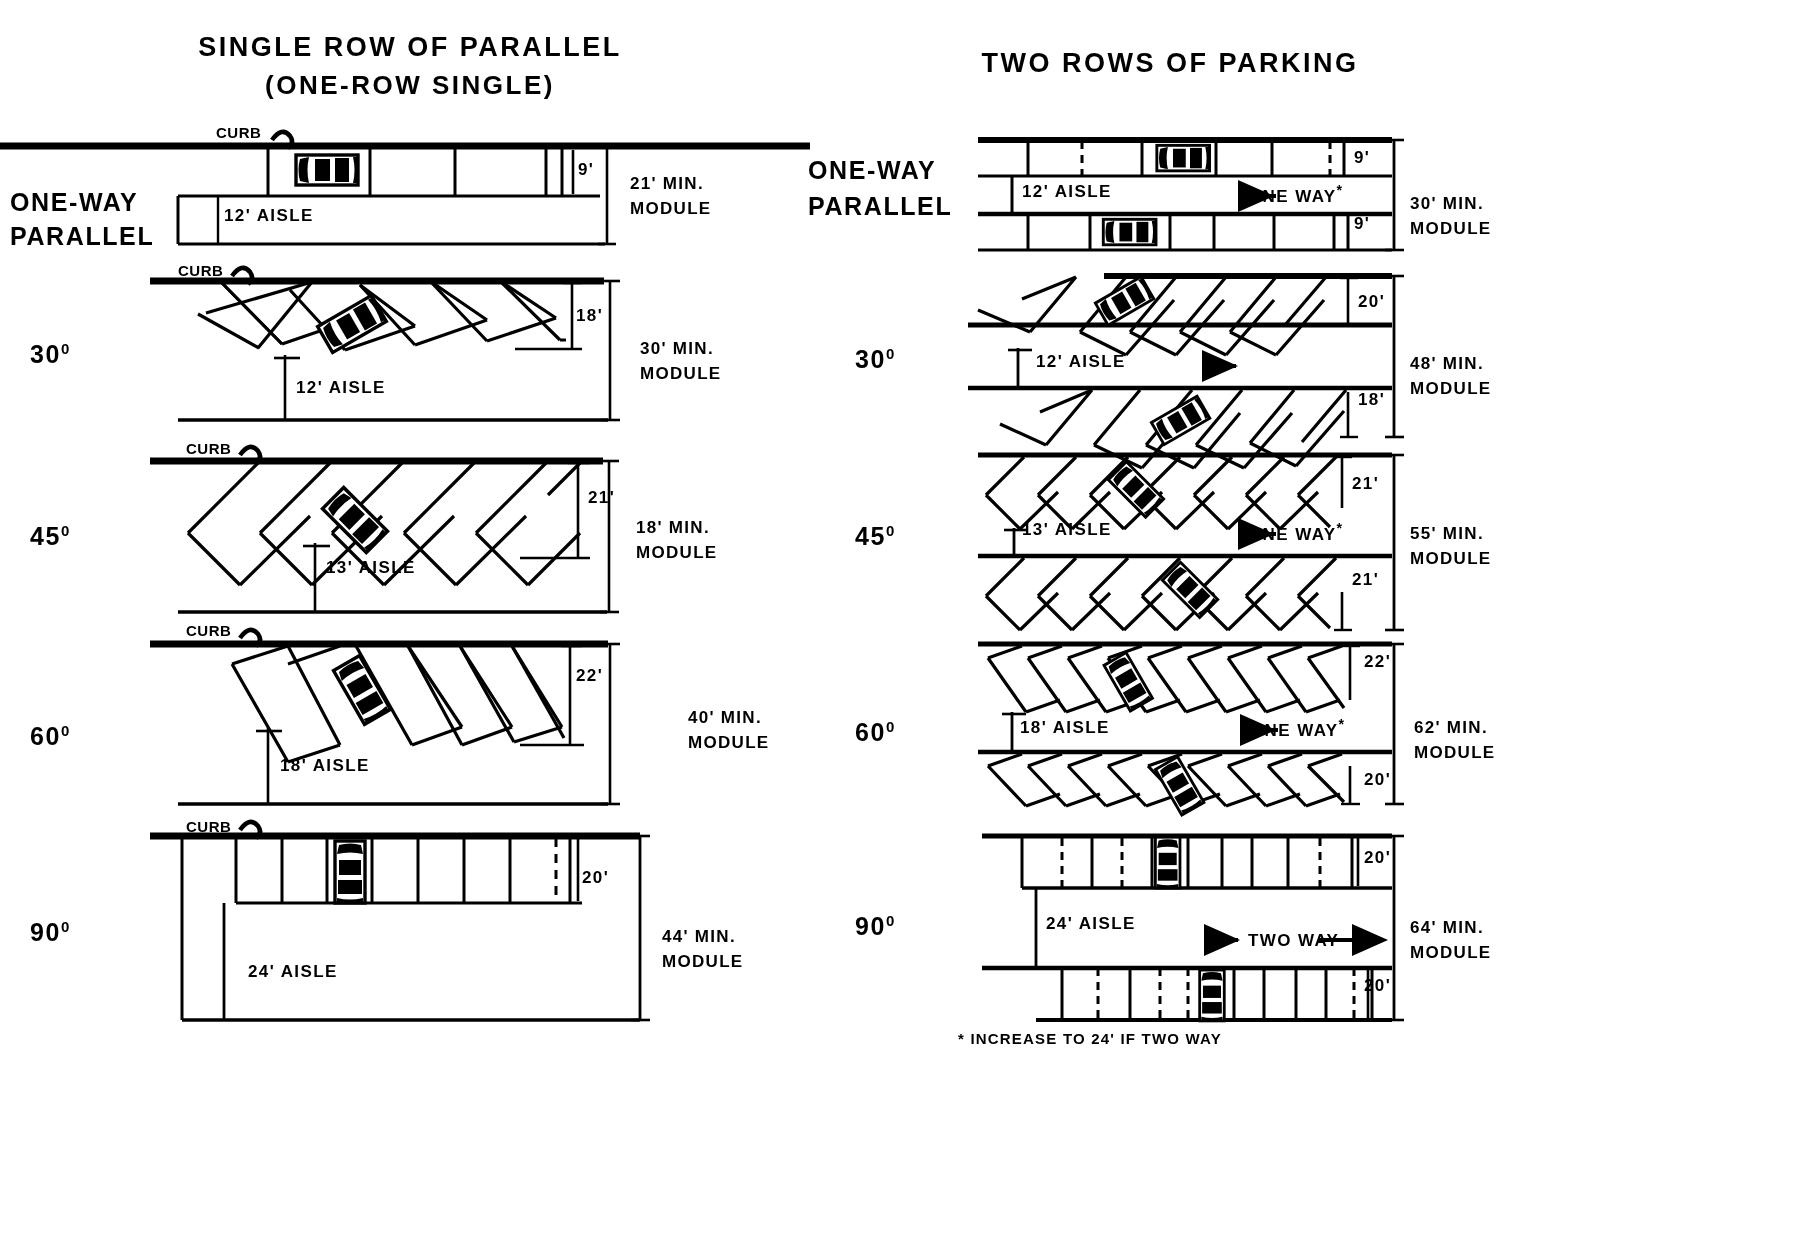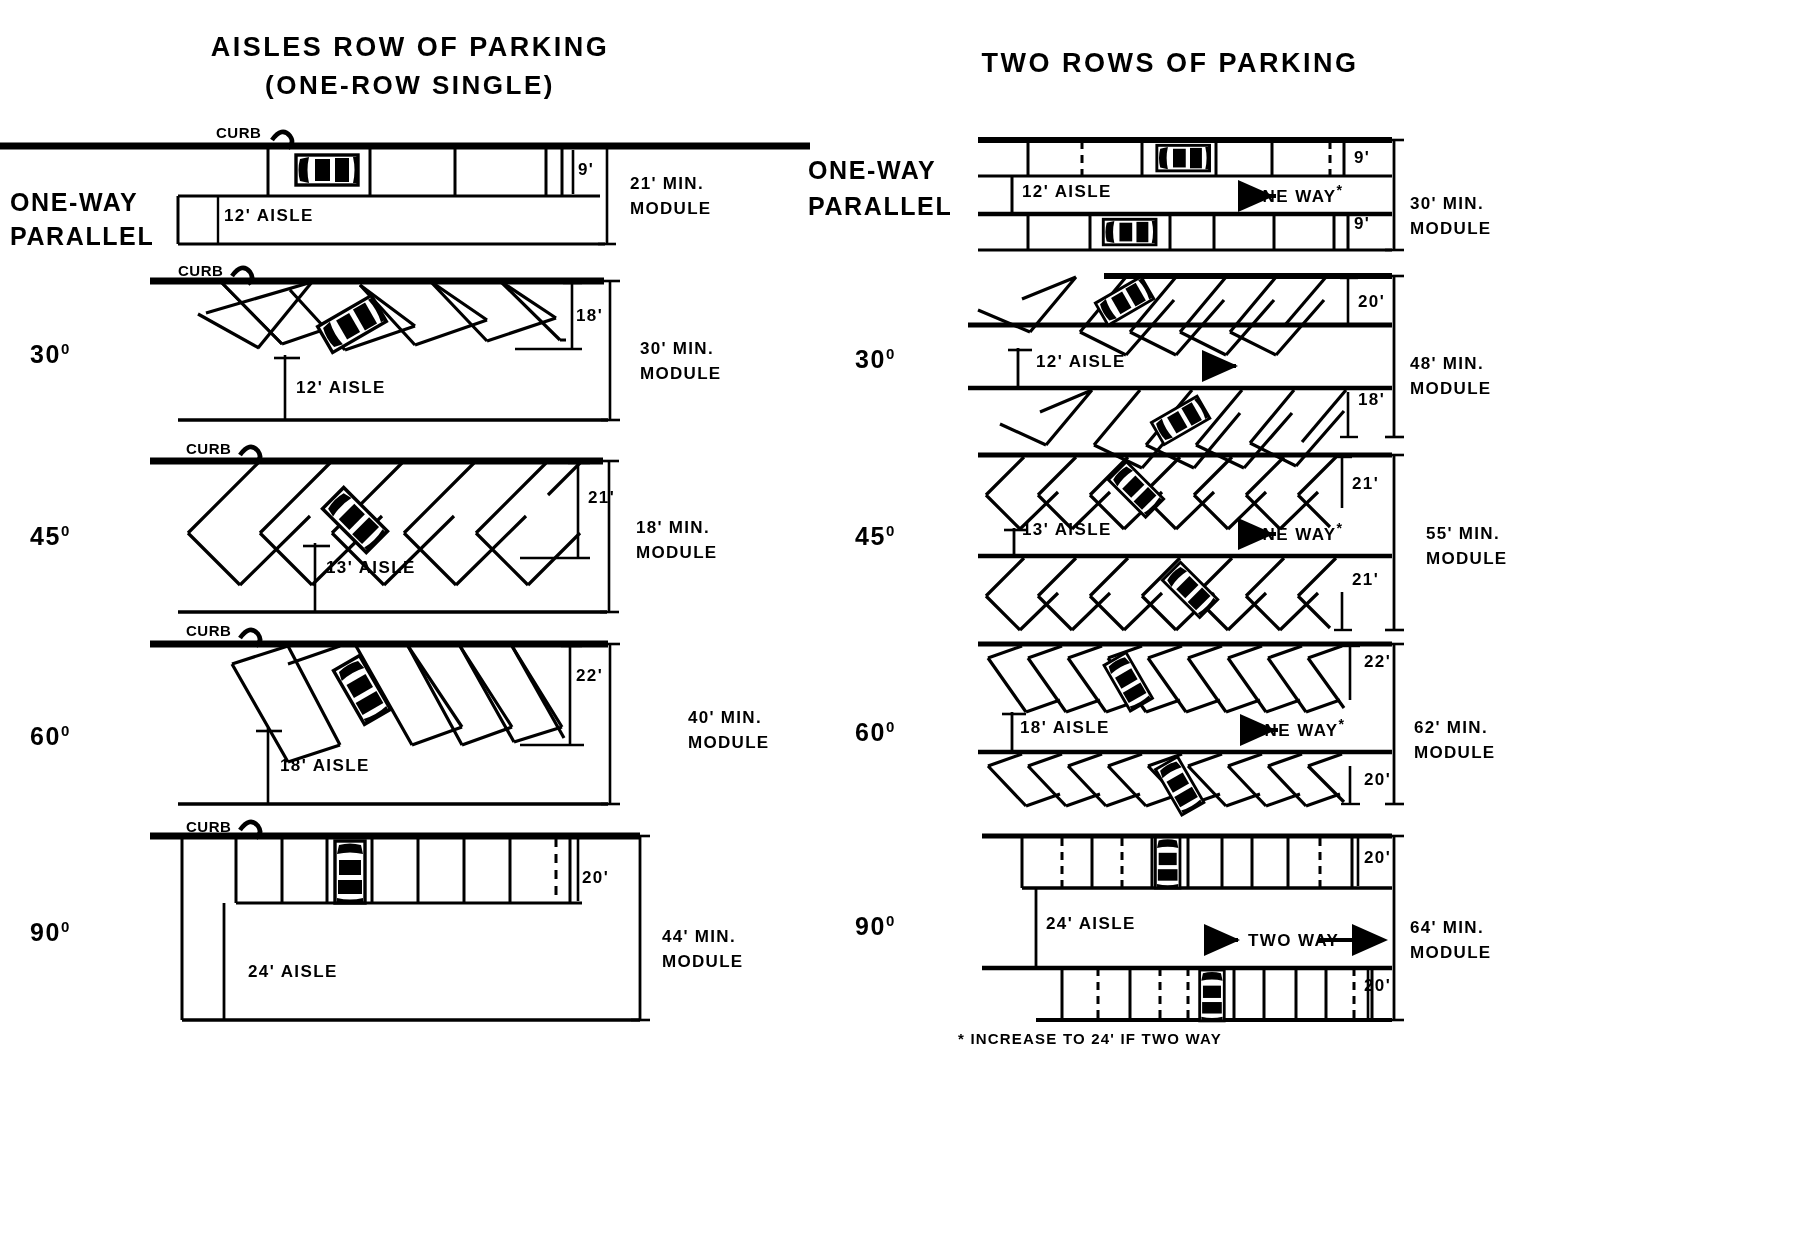--- a/index.html
+++ b/index.html
@@ -66,21 +66,21 @@
     letter-spacing:1.2px;
     white-space:nowrap;
   }
   svg { position:absolute; left:0; top:0; overflow:visible; }
 </style>
 </head>
 <body>
 
 <div class="sheet">
 
-  <div class="col-title" id="title-left">AISLES ROW OF PARKING</div>
+  <div class="col-title" id="title-left">SINGLE ROW OF PARALLEL</div>
   <div class="col-title" id="title-left2">(ONE-ROW SINGLE)</div>
   <div class="col-title" id="title-right">TWO ROWS OF PARKING</div>
 
   <div class="angle-label" style="left:10px; top:188px; width:165px;">ONE-WAY</div>
   <div class="angle-label" style="left:10px; top:222px; width:165px;">PARALLEL</div>
 
   <div class="angle-label" style="left:30px; top:340px; width:130px;"><span>30</span><sup>0</sup></div>
   <div class="angle-label" style="left:30px; top:522px; width:130px;"><span>45</span><sup>0</sup></div>
   <div class="angle-label" style="left:30px; top:722px; width:130px;"><span>60</span><sup>0</sup></div>
   <div class="angle-label" style="left:30px; top:918px; width:130px;"><span>90</span><sup>0</sup></div>
@@ -115,21 +115,21 @@
   </div>
 
   <div class="module-note" style="left:1410px; top:192px;">
     <div>30' MIN.</div>
     <div>MODULE</div>
   </div>
   <div class="module-note" style="left:1410px; top:352px;">
     <div>48' MIN.</div>
     <div>MODULE</div>
   </div>
-  <div class="module-note" style="left:1410px; top:522px;margin-left:16px;">
+  <div class="module-note" style="left:1410px; top:522px;">
     <div>55' MIN.</div>
     <div>MODULE</div>
   </div>
   <div class="module-note" style="left:1414px; top:716px;">
     <div>62' MIN.</div>
     <div>MODULE</div>
   </div>
   <div class="module-note" style="left:1410px; top:916px;">
     <div>64' MIN.</div>
     <div>MODULE</div>

